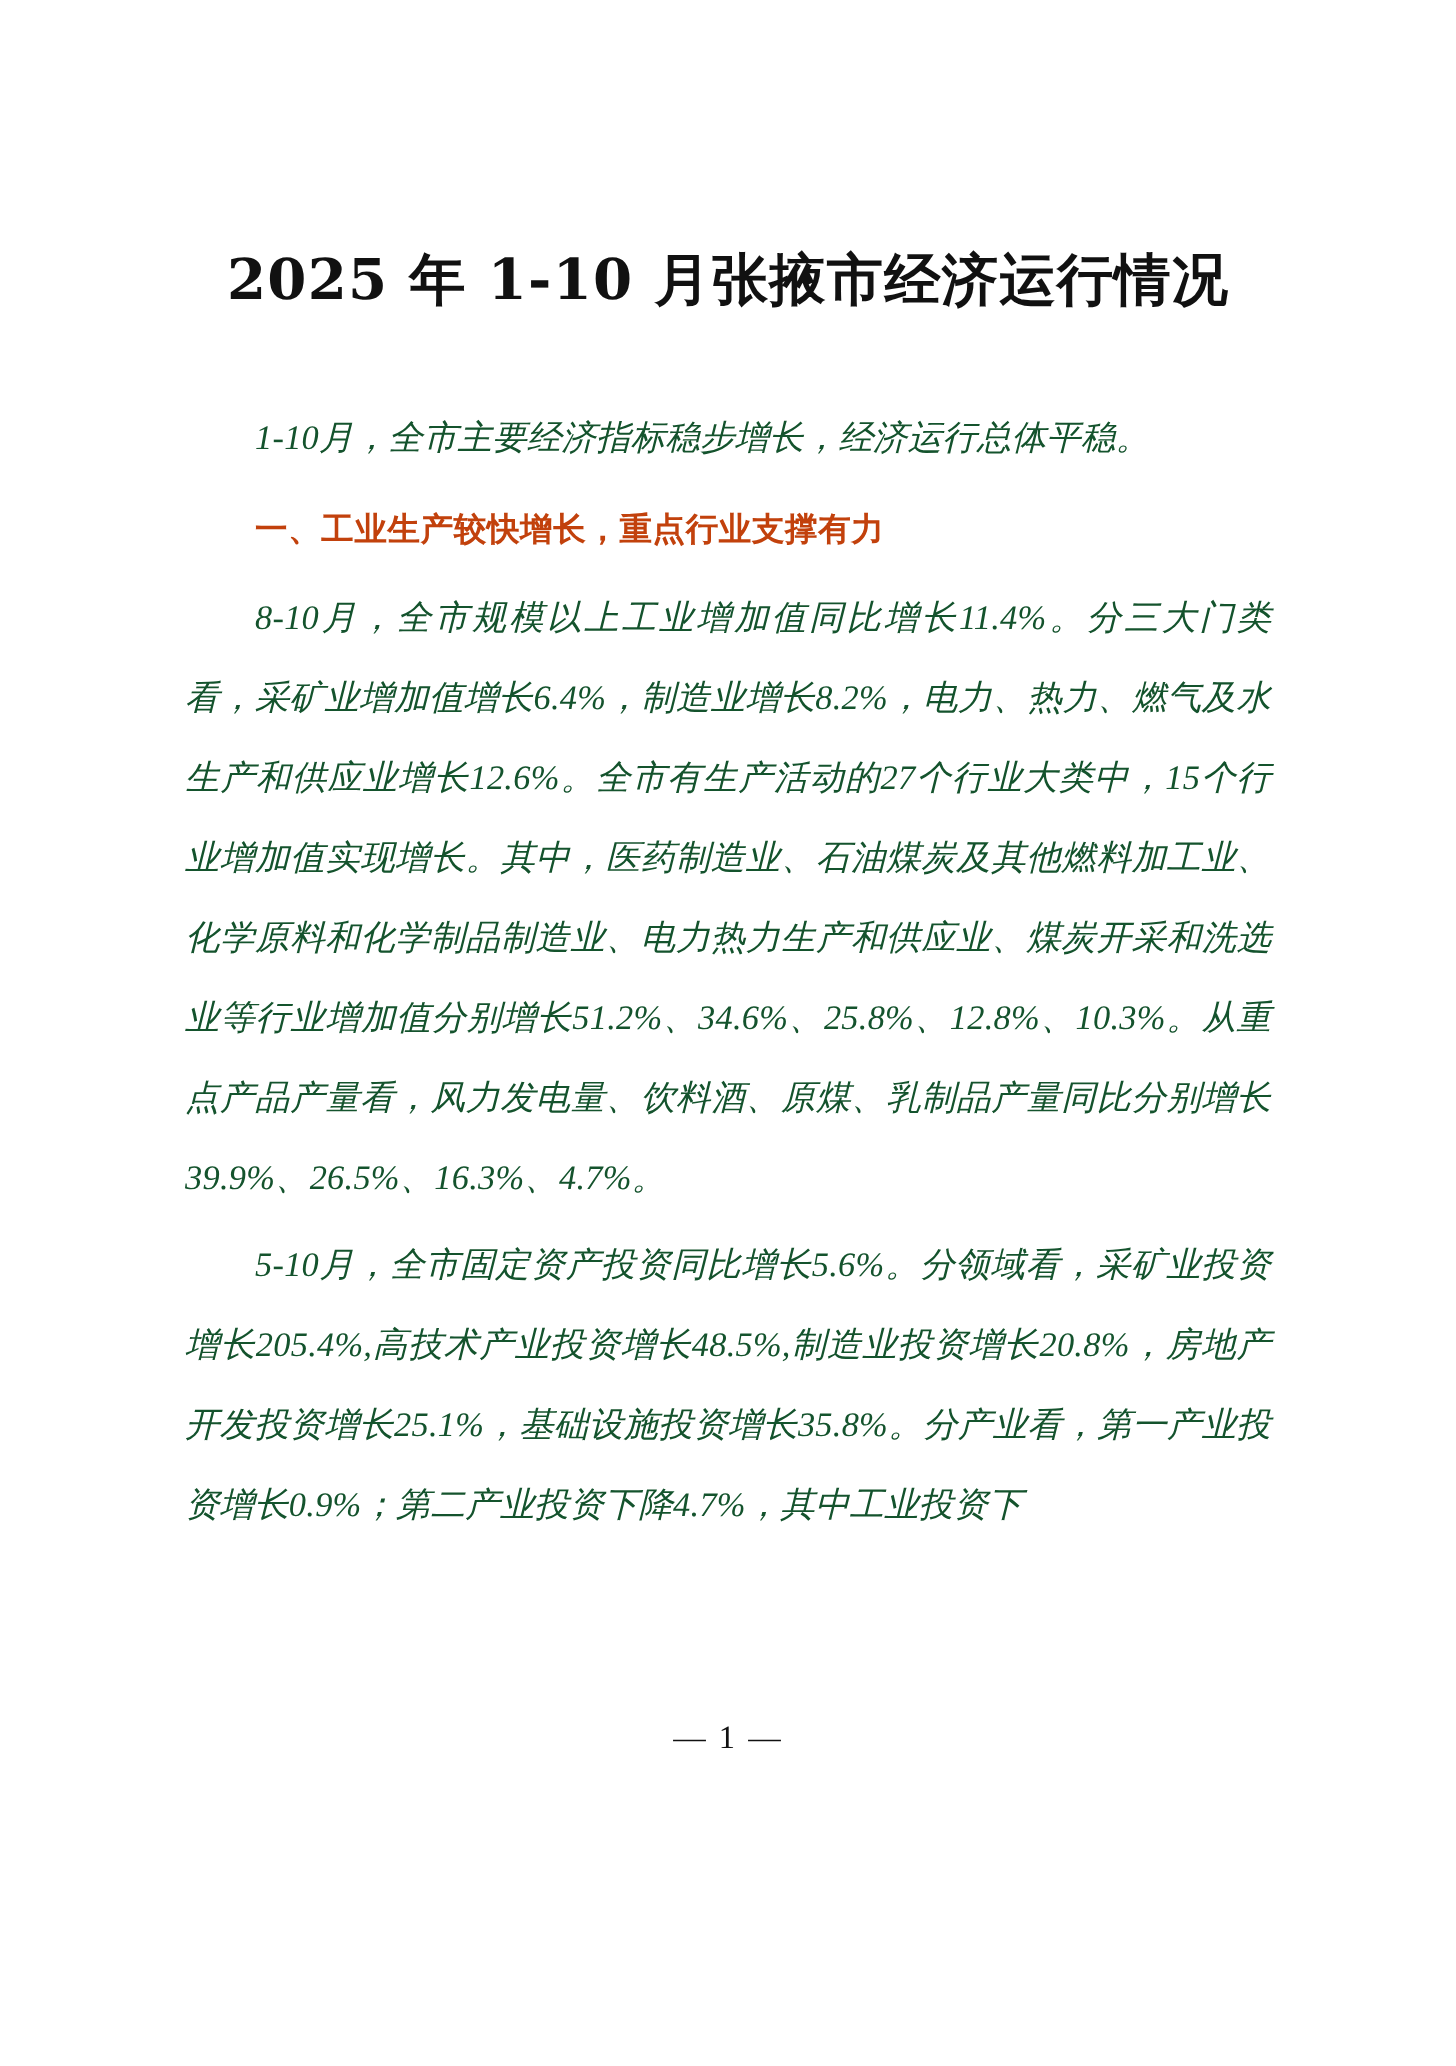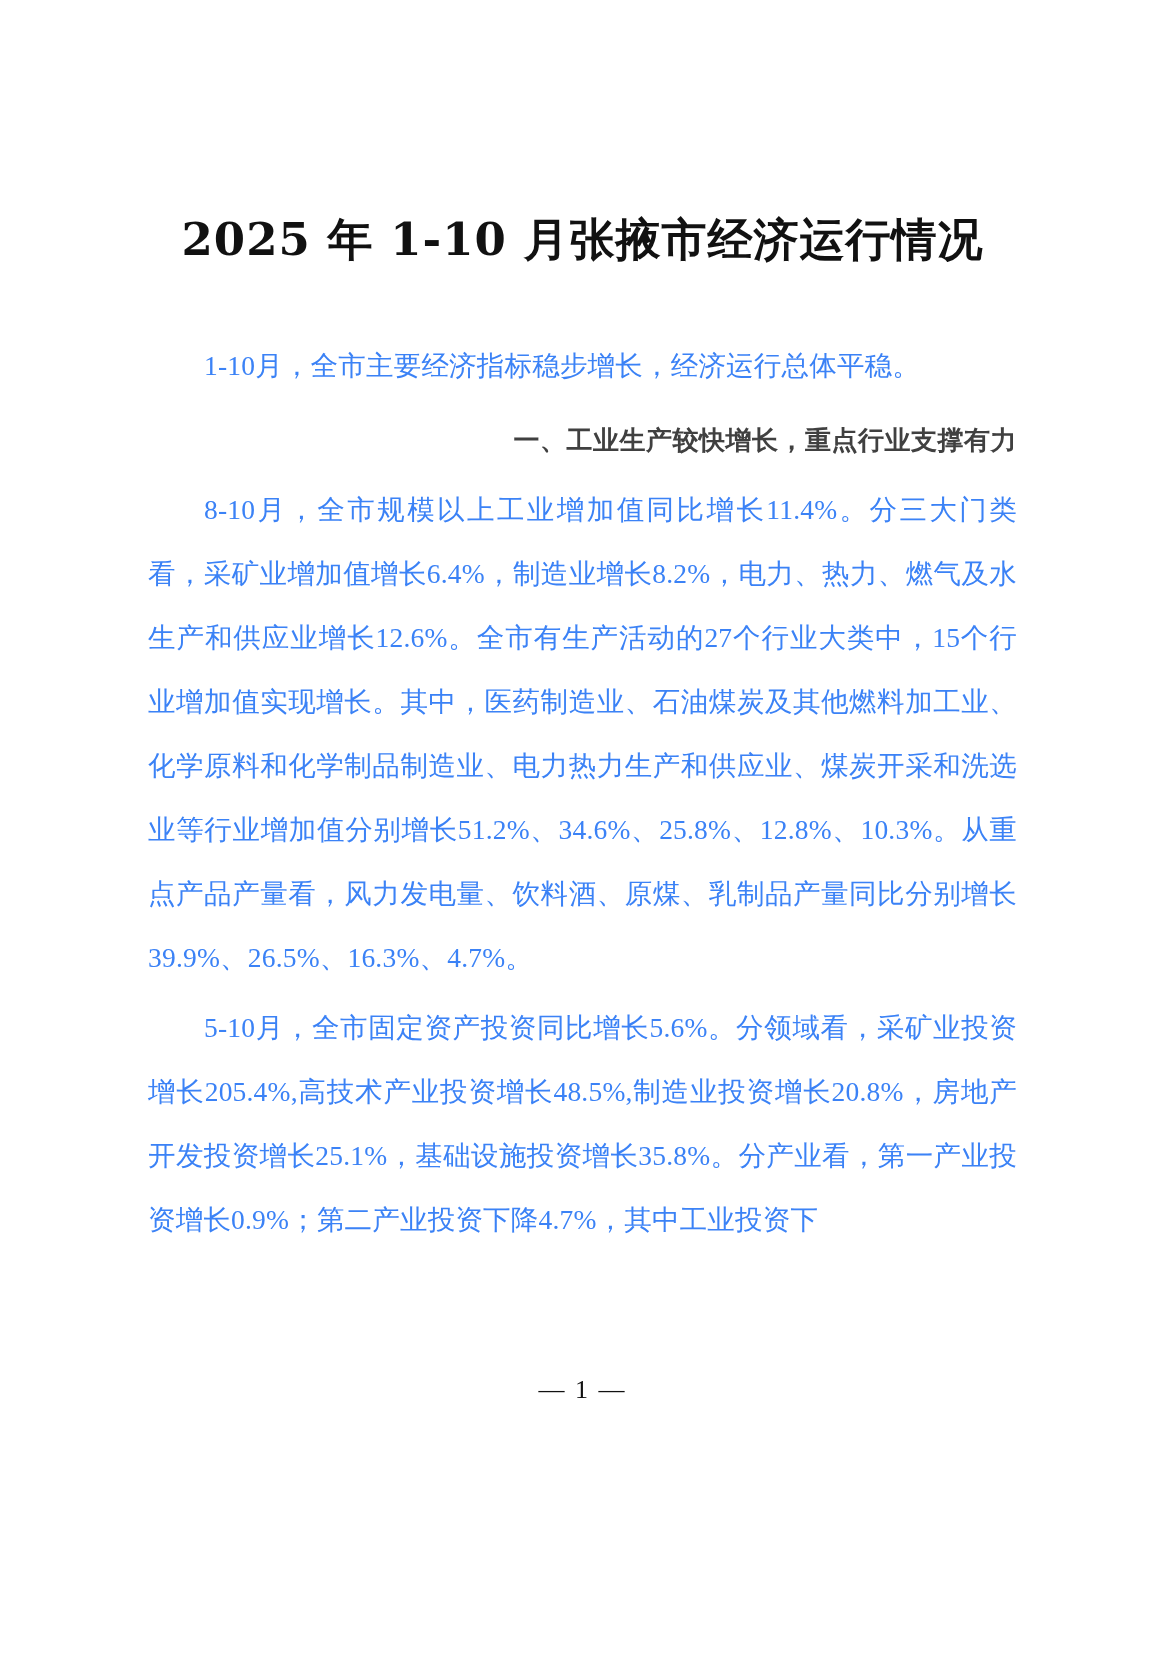--- a/index.html
+++ b/index.html
@@ -13,21 +13,21 @@
     font-family: "Liberation Serif", "DejaVu Serif", serif;
     color: #000000;
     position: relative;
     overflow: hidden;
   }
   .page {
     position: relative;
     width: 1165px;
     height: 1641px;
     box-sizing: border-box;
-    padding: 16px 148px;
+    padding: 0 148px;
   }
   .doc-title {
     margin: 0;
     padding-top: 196px;
     text-align: center;
     font-family: "DejaVu Serif", "Liberation Serif", serif;
     font-weight: 700;
     font-size: 45px;
     line-height: 1.25;
     letter-spacing: 1px;
@@ -36,35 +36,35 @@
   .body-block {
     margin-top: 66px;
   }
   p.para {
     margin: 0 0 6px 0;
     font-size: 27.5px;
     line-height: 64px;
     text-align: justify;
     text-justify: inter-ideograph;
     letter-spacing: 0.2px;
-    color: #3b82f6;
+    color: #14532d;
+    font-style: italic;
   }
   p.para.indent {
     text-indent: 56px;
   }
   p.heading {
     margin: 10px 0 6px 0;
     font-family: "DejaVu Sans", "Liberation Sans", sans-serif;
     font-weight: 700;
     font-size: 26px;
     line-height: 64px;
     text-indent: 56px;
     letter-spacing: 0.5px;
-    color: #404040;
-    text-align: right;
+    color: #c2410c;
   }
   .page-number {
     position: absolute;
     left: 0;
     right: 0;
     bottom: 236px;
     text-align: center;
     font-size: 26px;
     letter-spacing: 2px;
     color: #111111;

